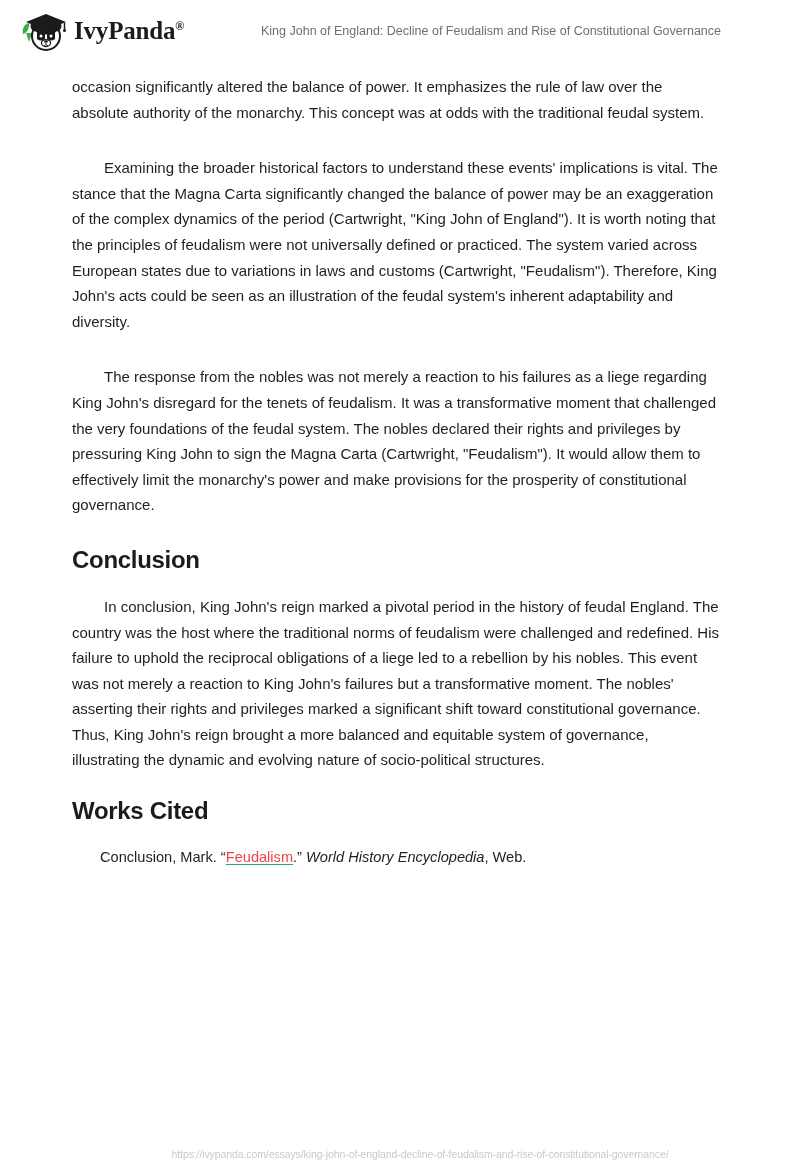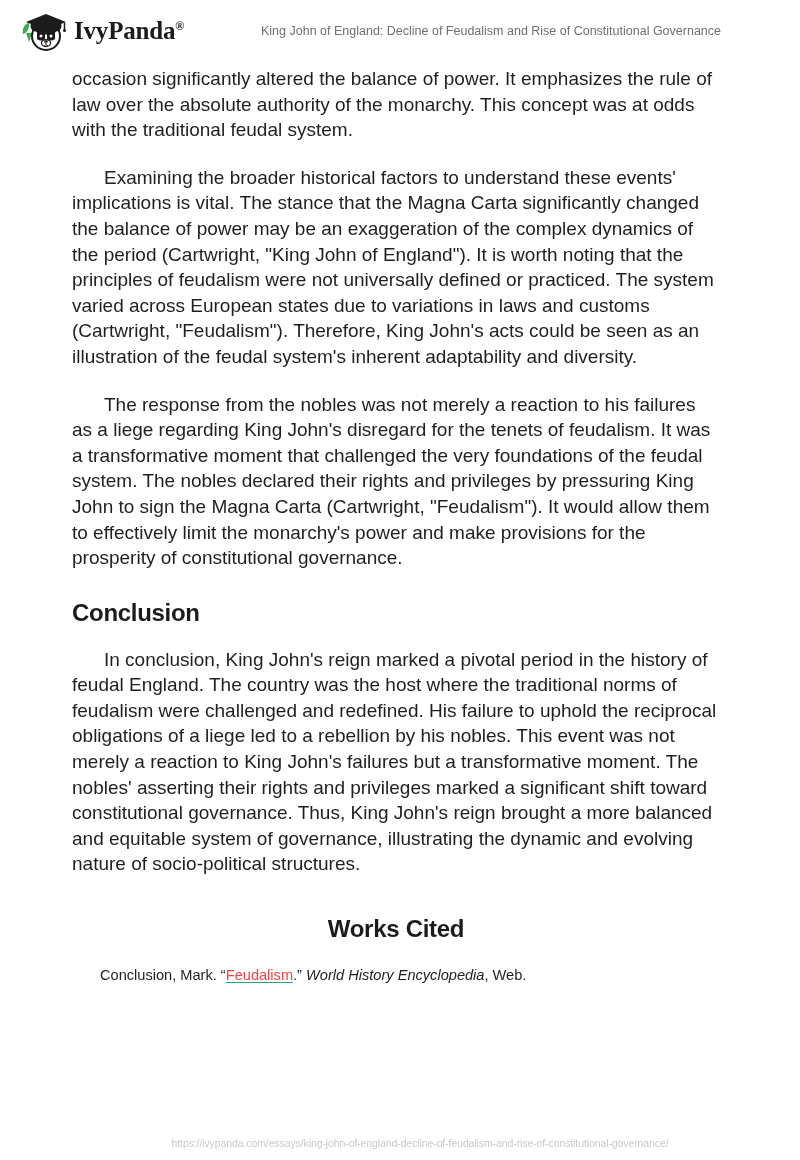--- a/index.html
+++ b/index.html
@@ -65,43 +65,42 @@
   }
 
   
   .doc-body {
     position: absolute;
     top: 66px;
     left: 72px;
     width: 648px;
   }
   p.para {
-    margin: 0 0 0 0;
-    font-size: 19px;
+    margin: 8px 0 0 0;
+    font-size: 15px;
     line-height: 25.6px;
     color: #1f1f1f;
     text-indent: 32px;
     padding-bottom: 22px;
     text-align: left;
   }
   p.para.no-indent {
     text-indent: 0;
   }
 
   h2.section-heading {
     font-size: 24px;
     line-height: 32px;
     font-weight: bold;
     color: #1b1b1b;
     margin: 4px 0 18px 0;
     letter-spacing: -0.3px;
   }
   h2.works-cited-heading {
-    margin-top: 14px;
-    text-align: center;
+    margin-top: 0;
   }
 
   .citation {
     font-size: 14.6px;
     line-height: 24px;
     color: #1f1f1f;
     padding-left: 28px;
     padding-bottom: 16px;
   }
   .citation .src-title {
@@ -116,21 +115,21 @@
   }
 
   
   .page-footer {
     position: absolute;
     left: 0;
     bottom: 0;
     width: 800px;
     height: 34px;
     display: flex;
-    align-items: center;
+    align-items: flex-end;
     justify-content: center;
   }
   .footer-url {
     font-size: 10.5px;
     color: #c9c9c9;
     letter-spacing: -0.1px;
     white-space: nowrap;
     padding-left: 40px;
   }
 </style>

